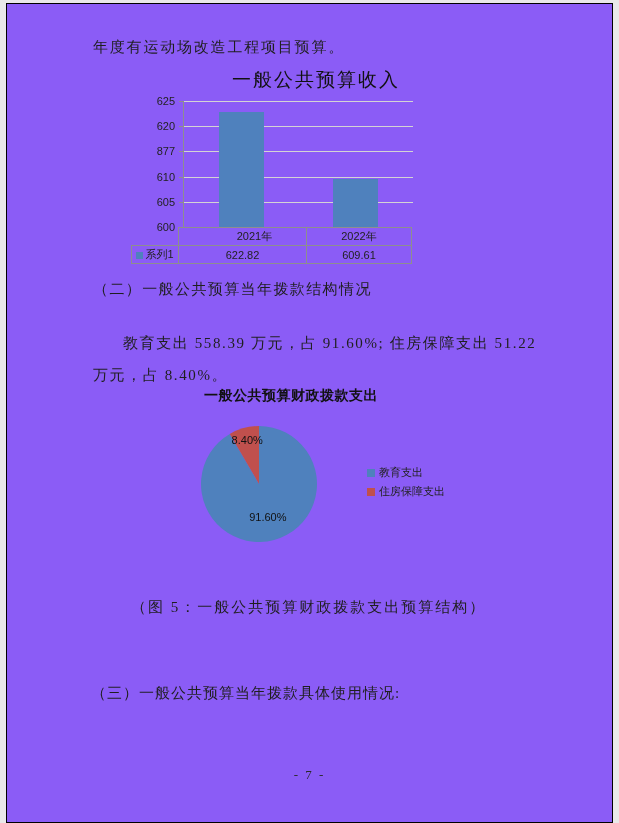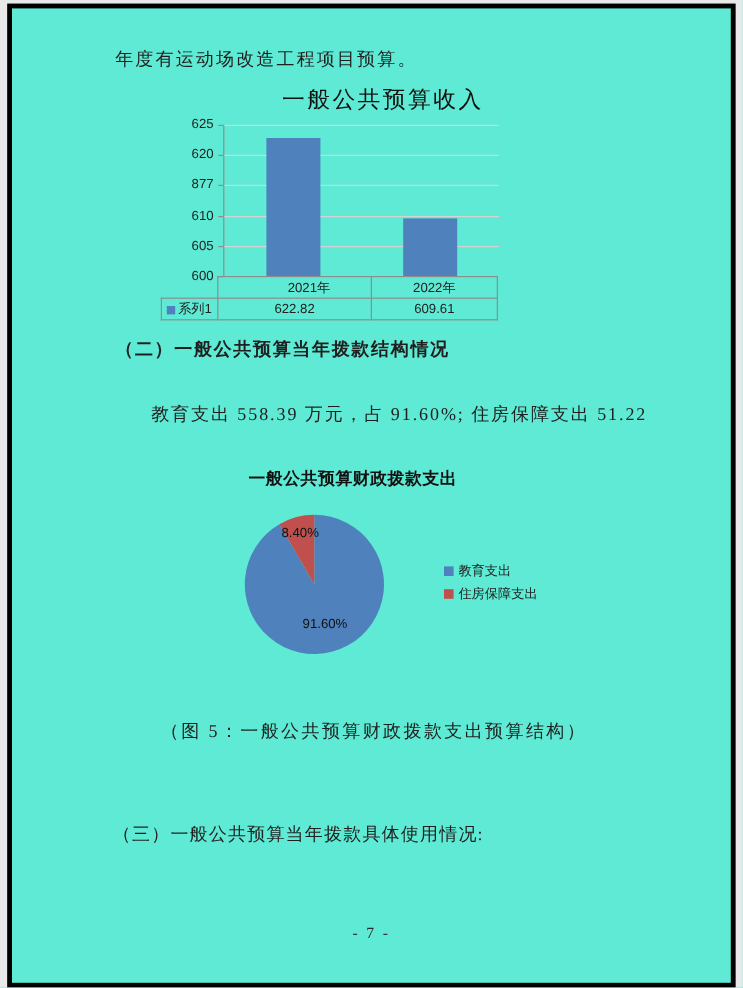--- a/index.html
+++ b/index.html
@@ -6,27 +6,27 @@
   body{
     width:619px;height:823px;
     background:#e9e9e9;
     font-family:"Liberation Serif","DejaVu Serif",serif;
     color:#1a1a1a;
     position:relative;
     overflow:hidden;
   }
   .page{
     position:absolute;left:6px;top:3px;right:6px;bottom:0;
-    background:#5eead4;
-    border:4px solid #000000;
+    background:#8b5cf6;
+    border:1px solid #000000;
   }
   .abs{position:absolute;}
   .t{margin:0;font-size:15px;line-height:20px;color:#1f1f1f;}
   .intro{left:86px;top:33px;letter-spacing:1.8px;}
-  .sec2-heading{left:86px;top:275px;letter-spacing:1.4px;font-weight:bold;}
+  .sec2-heading{left:86px;top:275px;letter-spacing:1.4px;}
   .sec2-line1{left:116px;top:329px;letter-spacing:1.6px;}
   .sec2-line2{left:86px;top:361px;letter-spacing:1.6px;}
   .fig-caption{left:124px;top:593px;letter-spacing:2px;}
   .sec3-heading{left:84px;top:679px;letter-spacing:1px;}
   .sec3-line1{left:116px;top:731px;letter-spacing:1px;}
   .page-number{left:0;top:761px;width:100%;text-align:center;font-size:13px;letter-spacing:2px;color:#2a2a2a;}
 
   
   .bar-chart{position:absolute;left:124px;top:63px;width:370px;}
   .bc-title{
@@ -110,20 +110,21 @@
               <td>622.82</td>
               <td>609.61</td>
             </tr>
           </tbody>
         </table>
     </div>
   </div>
 
   <p class="t abs sec2-heading">（二）一般公共预算当年拨款结构情况</p>
   <p class="t abs sec2-line1">教育支出 558.39 万元，占 91.60%; 住房保障支出 51.22</p>
+  <p class="t abs sec2-line2">万元，占 8.40%。</p>
 
   <div class="pie-chart">
     <div class="pc-title">一般公共预算财政拨款支出</div>
     <svg class="pc-svg" width="118" height="118" viewBox="0 0 118 118">
         <path d="M59,59 L59.00,1.00 A58,58 0 1 1 29.79,8.89 Z" fill="#4f81bd"></path>
         <text x="67.8" y="95.5" text-anchor="middle" font-size="11" fill="#111">91.60%</text>
         <path d="M59,59 L29.79,8.89 A58,58 0 0 1 59.00,1.00 Z" fill="#c0504d"></path>
         <text x="47.2" y="19.3" text-anchor="middle" font-size="11" fill="#111">8.40%</text>
       </svg>
     <div class="pc-legend">

